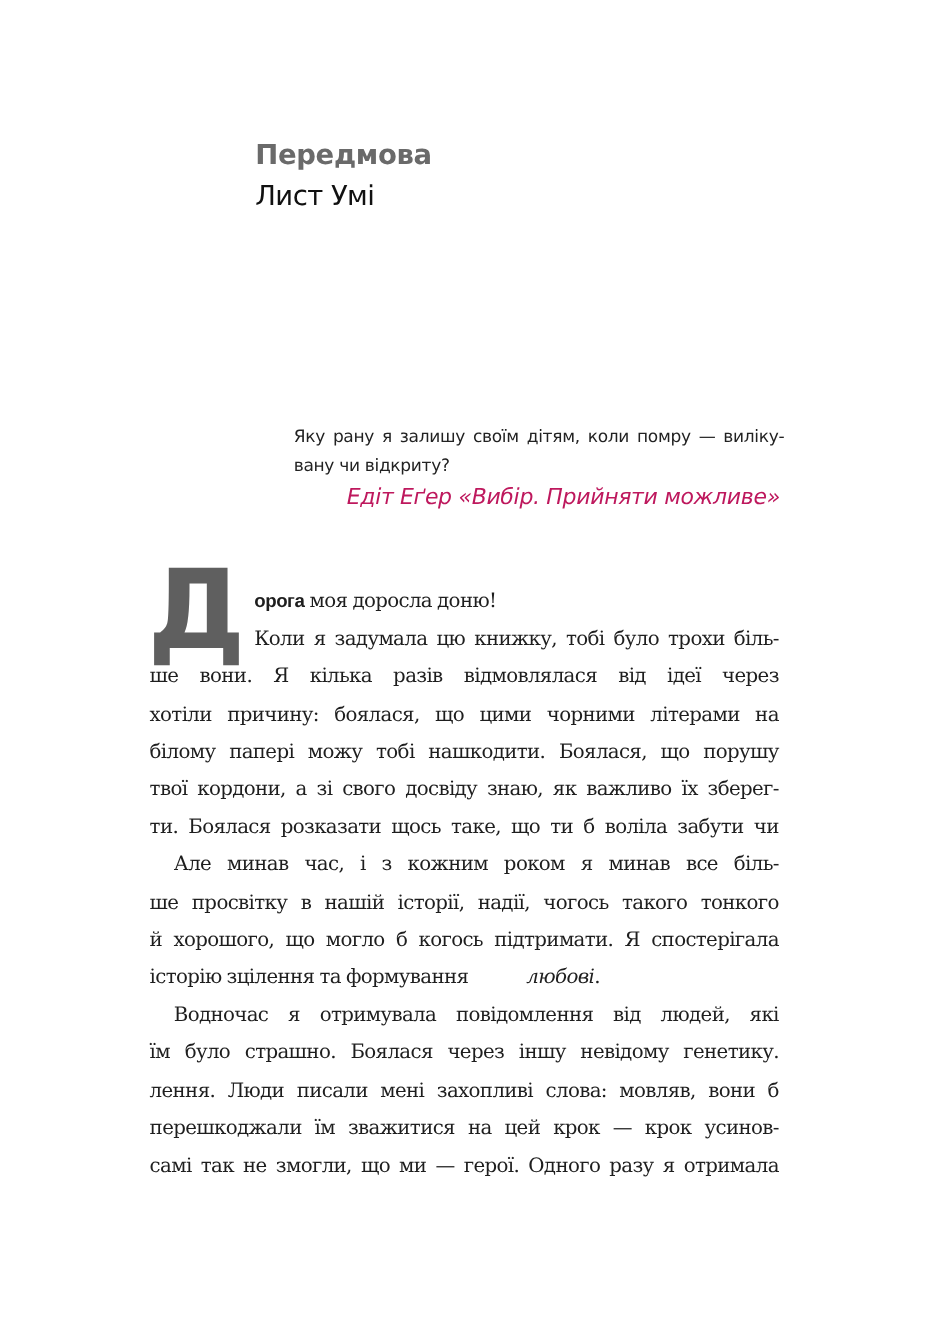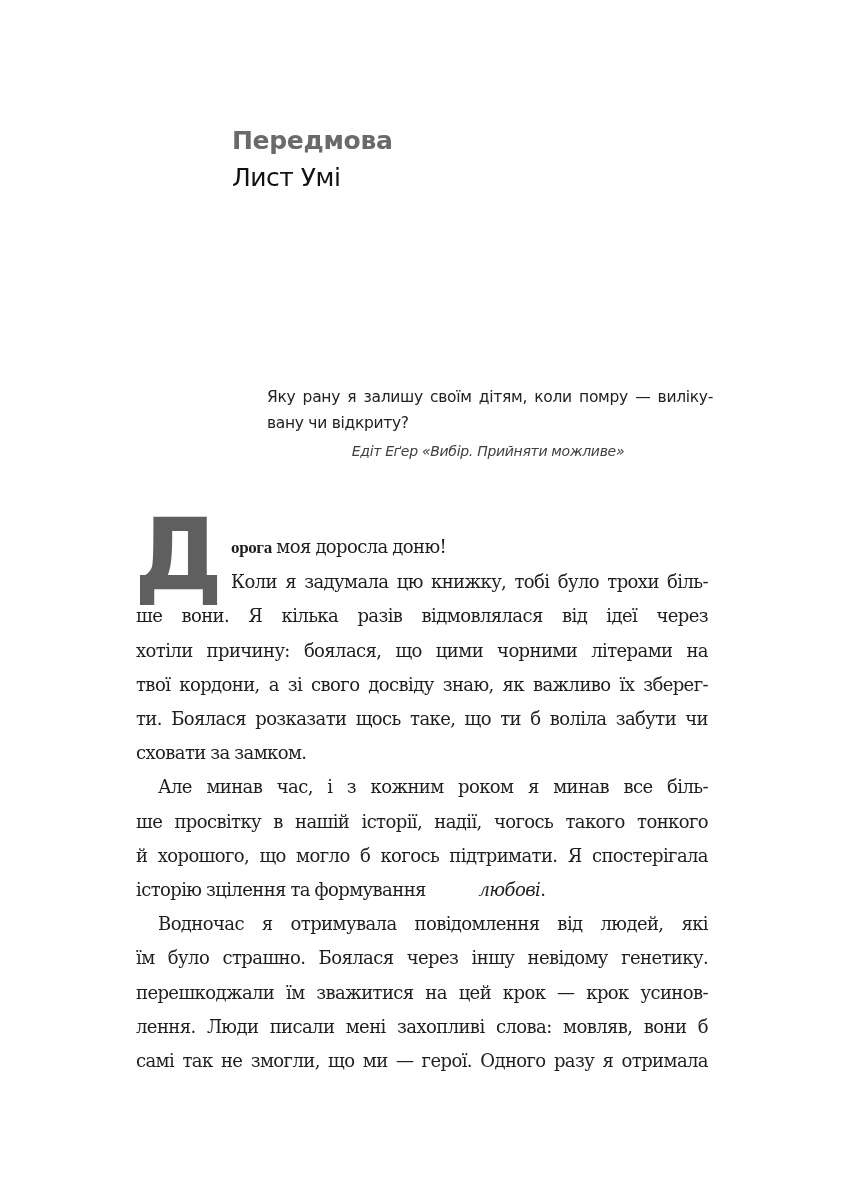--- a/index.html
+++ b/index.html
@@ -1,25 +1,25 @@
 <!DOCTYPE html>
 <html><head>
   <meta charset="utf-8">
   <style>
     html, body { margin: 0; padding: 0; background: #ffffff; }
     body { width: 849px; height: 1200px; position: relative; overflow: hidden; color: #1e1e1e; }
     .heading { position: absolute; left: 220px; top: 124px; font-family: "DejaVu Sans", sans-serif; margin-left: 12px; }
     .heading .pre { font-size: 25px; font-weight: bold; color: #6a6a6a; line-height: 34px; letter-spacing: -0.3px; }
     .heading .title { font-size: 25px; font-weight: normal; color: #111; line-height: 40px; letter-spacing: -0.5px; }
     .epigraph { position: absolute; left: 219px; top: 384px; width: 446px; font-family: "DejaVu Sans", sans-serif; font-size: 15.5px; line-height: 26px; color: #222; letter-spacing: -0.3px; margin-left: 48px; }
-    .epigraph .src { text-align: center; font-style: italic; font-size: 14px; margin-top: 2px; padding-right: 4px; color: #404040; }
+    .epigraph .src { text-align: right; font-style: italic; font-size: 20px; margin-top: 2px; padding-right: 4px; color: #be185d; }
     .body { position: absolute; left: 136px; top: 530px; width: 572px; font-family: "DejaVu Serif", serif; font-size: 18px; line-height: 34.2px; color: #1e1e1e; letter-spacing: -0.6px; word-spacing: -0.5px; }
     .body p { margin: 0; text-align: justify; text-align-last: left; }
     .dropcap { float: left; font-family: "DejaVu Sans", sans-serif; font-weight: bold; font-size: 100px; line-height: 78px; height: 78px; color: #5f5f5f; margin: -14px 8px 0 -2px; letter-spacing: 0; }
-    .lead { font-family: Liberation Serif, serif; font-weight: bold; font-size: 17px; letter-spacing: -0.4px; }
+    .lead { font-family: Liberation Sans, sans-serif; font-weight: bold; font-size: 17px; letter-spacing: -0.4px; }
     .line { display: block; white-space: nowrap; text-align: justify; text-align-last: justify; }
     .line.last { text-align-last: left; }
     em { font-style: italic; margin-left: 48px; }
   </style>
 </head>
 <body>
 
 <div class="heading">
   <div class="pre">Передмова</div>
   <div class="title">Лист Умі</div>
@@ -31,30 +31,30 @@
   <div class="src">Едіт Еґер «Вибір. Прийняти можливе»</div>
 </div>
 
 <div class="body">
   <p>
     <span class="dropcap">Д</span>
     <span class="line last"><span class="lead">орога</span><span> моя доросла доню!</span></span>
     <span class="line">Коли я задумала цю книжку, тобі було трохи біль-</span>
     <span class="line">ше вони. Я кілька разів відмовлялася від ідеї через</span>
     <span class="line">хотіли причину: боялася, що цими чорними літерами на</span>
+    <span class="line">білому папері можу тобі нашкодити. Боялася, що порушу</span>
     <span class="line">твої кордони, а зі свого досвіду знаю, як важливо їх зберег-</span>
     <span class="line">ти. Боялася розказати щось таке, що ти б воліла забути чи</span>
-    <span class="line last">сховати за замком.</span>
   </p>
   <p>
     <span class="line" style="padding-left:22px">Але минав час, і з кожним роком я минав все біль-</span>
     <span class="line">ше просвітку в нашій історії, надії, чогось такого тонкого</span>
     <span class="line">й хорошого, що могло б когось підтримати. Я спостерігала</span>
     <span class="line last"><span>історію зцілення та формування </span><em>любові</em><span>.</span></span>
   </p>
   <p>
     <span class="line" style="padding-left:22px">Водночас я отримувала повідомлення від людей, які</span>
     <span class="line">їм було страшно. Боялася через іншу невідому генетику.</span>
+    <span class="line">лення. Люди писали мені захопливі слова: мовляв, вони б</span>
     <span class="line">перешкоджали їм зважитися на цей крок — крок усинов-</span>
-    <span class="line">лення. Люди писали мені захопливі слова: мовляв, вони б</span>
     <span class="line">самі так не змогли, що ми — герої. Одного разу я отримала</span>
   </p>
 </div>
 
 </body></html>

